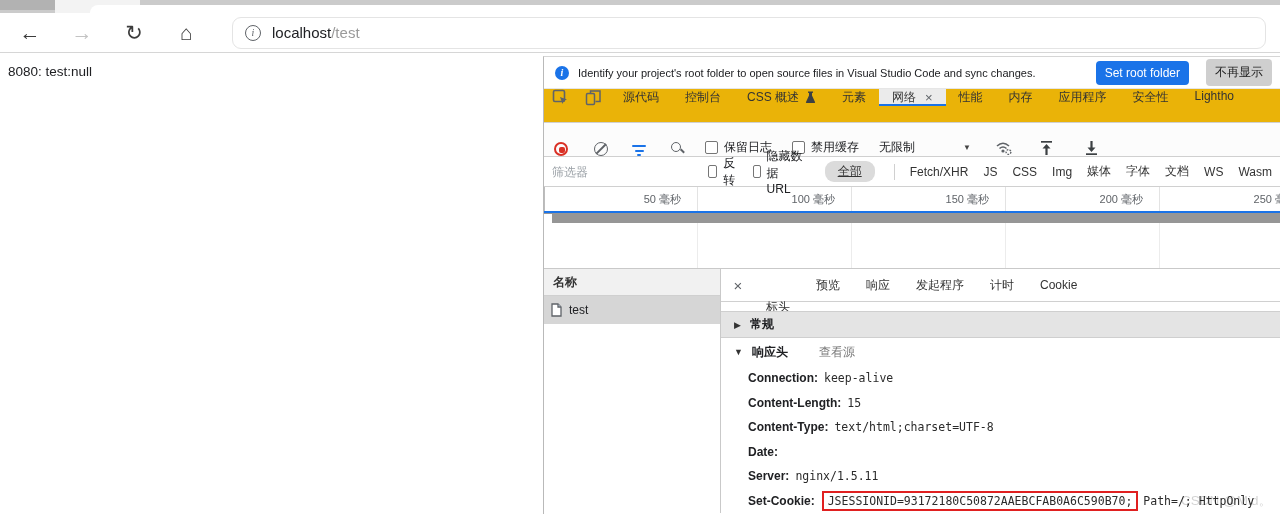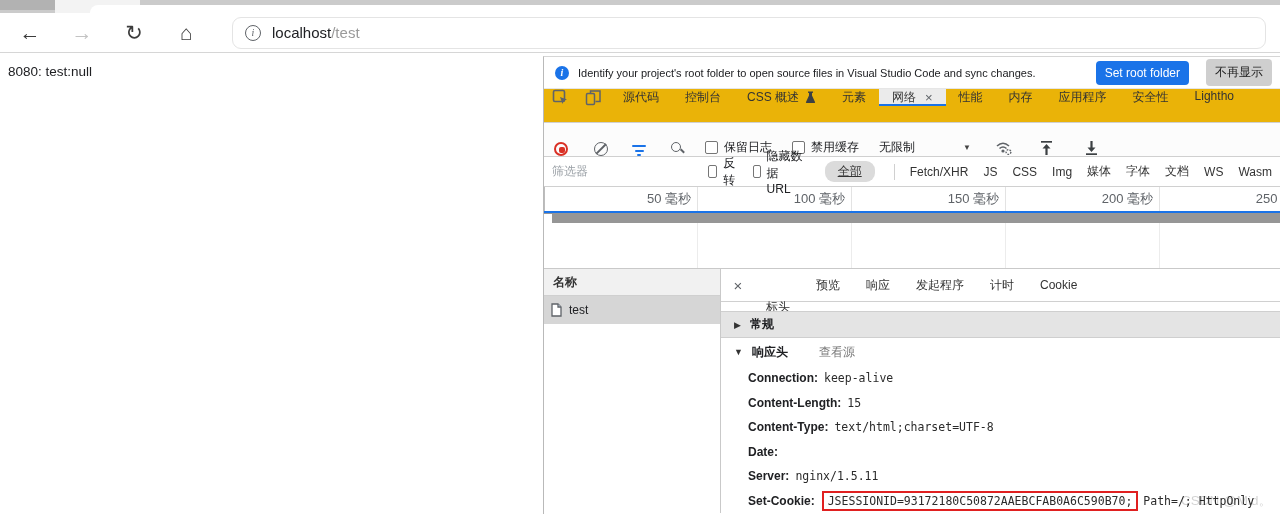--- a/index.html
+++ b/index.html
@@ -70,31 +70,31 @@
   .search-ico { width:15px; height:15px; position:relative; }
   .search-ico::before { content:""; position:absolute; left:1px; top:1px; width:8px; height:8px; border:1.6px solid #5f6368; border-radius:50%; }
   .search-ico::after { content:""; position:absolute; left:10px; top:9px; width:5px; height:1.8px; background:#5f6368; transform:rotate(45deg); }
   .cb { width:13px; height:13px; border:1px solid #767676; border-radius:2px; background:#fff; margin-right:6px; }
   .chk-label { color:#202124; }
   .throttle { display:flex; align-items:center; width:92px; justify-content:space-between; margin-right:24px; }
   .caret { font-size:8px; color:#444; }
   .tool-svg { display:flex; align-items:center; }
 
   .filterbar { height:30px; display:flex; align-items:center; padding:0 8px; border-bottom:1px solid #d0d0d0; }
-  .filter-input { width:138px; border:none; outline:none; font-size:12px; font-family:Liberation Serif, serif; color:#202124; margin-right:18px; }
+  .filter-input { width:138px; border:none; outline:none; font-size:12px; font-family:Liberation Sans, sans-serif; color:#202124; margin-right:18px; }
   .filter-input::placeholder { color:#9aa0a6; }
   .fchk { display:flex; align-items:center; margin-right:14px; }
   .ftypes { display:flex; align-items:center; gap:15px; margin-left:6px; }
   .ftype { color:#333; white-space:nowrap; }
   .ftype.pill { background:#dbdbdb; border-radius:9px; padding:2px 13px;text-decoration:underline; }
   .vline { width:1px; height:16px; background:#d0d0d0; margin-left:4px; }
 
   .timeline { height:24px; display:grid; grid-template-columns:repeat(5,154px); }
   .tl-col { border-right:1px solid #e3e3e3; display:flex; align-items:center; justify-content:flex-end;
-    padding-right:6px; color:#5f6368; font-size:13px; white-space:nowrap; }
+    padding-right:16px; color:#5f6368; font-size:11px; white-space:nowrap; }
   .tl-col:first-child { border-left:1px solid #bdbdbd; }
   .overview { height:12px; background:#969696; border-top:2px solid #1a73e8; position:relative; }
   .ov-thumb { position:absolute; left:0; top:1px; width:8px; height:9px; background:#fff; }
   .waterfall { height:46px; display:grid; grid-template-columns:repeat(5,154px); border-bottom:1px solid #c9c9c9; }
   .wf-col { border-right:1px solid #ececec; }
 
   .bottom { display:flex; height:244px; }
   .reqpane { width:177px; min-width:177px; border-right:1px solid #c9c9c9; background:#fff; }
   .req-header { height:27px; background:#f1f1f1; border-bottom:1px solid #d0d0d0; display:flex; align-items:center; padding:0 9px; color:#333;font-weight:bold; }
   .req-row { height:28px; background:#d6d6d6; display:flex; align-items:center; gap:7px; padding:0 7px; }

